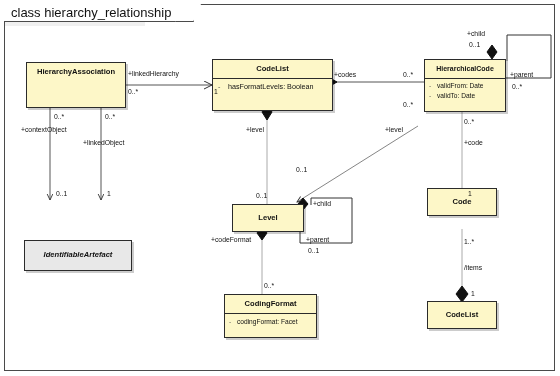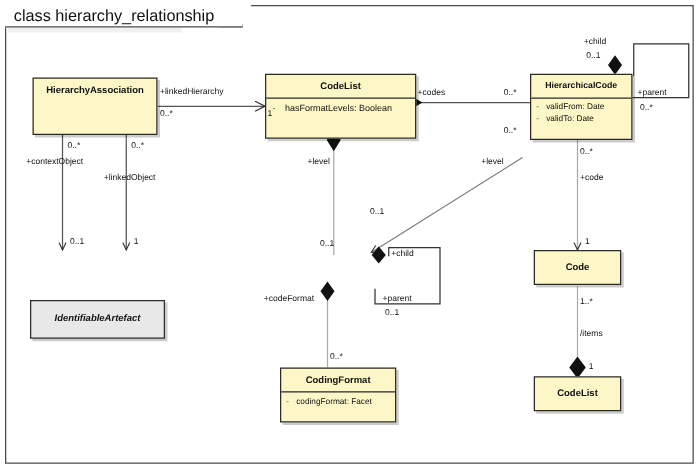--- a/index.html
+++ b/index.html
@@ -195,22 +195,25 @@
         <span class="vis" style="font-size:6.6px;">-</span>
         <span>validTo: Date</span>
       </div>
     </div>
   </div>
 
   <div class="uml-class abstract-gray" style="left:24px; top:200px; width:108px; height:31px;">
     <div class="uml-name italic" style="padding-top:9px;">IdentifiableArtefact</div>
   </div>
 
-
-  <div class="uml-class" style="left:427px; top:200px; width:70px; height:28px;">
+  <div class="uml-class" style="left:232px; top:204px; width:72px; height:28px;">
+    <div class="uml-name" style="padding-top:8px;">Level</div>
+  </div>
+
+  <div class="uml-class" style="left:427px; top:188px; width:70px; height:28px;">
     <div class="uml-name" style="padding-top:8px;">Code</div>
   </div>
 
   <div class="uml-class" style="left:224px; top:294px; width:93px; height:44px;">
     <div class="uml-name">CodingFormat</div>
     <div class="uml-sep"></div>
     <div class="uml-attrs" style="padding:3px 3px 3px 3px;">
       <div class="uml-attr" style="font-size:6.6px; padding-left:9px;">
         <span class="vis" style="font-size:6.6px;">-</span>
         <span>codingFormat: Facet</span>

